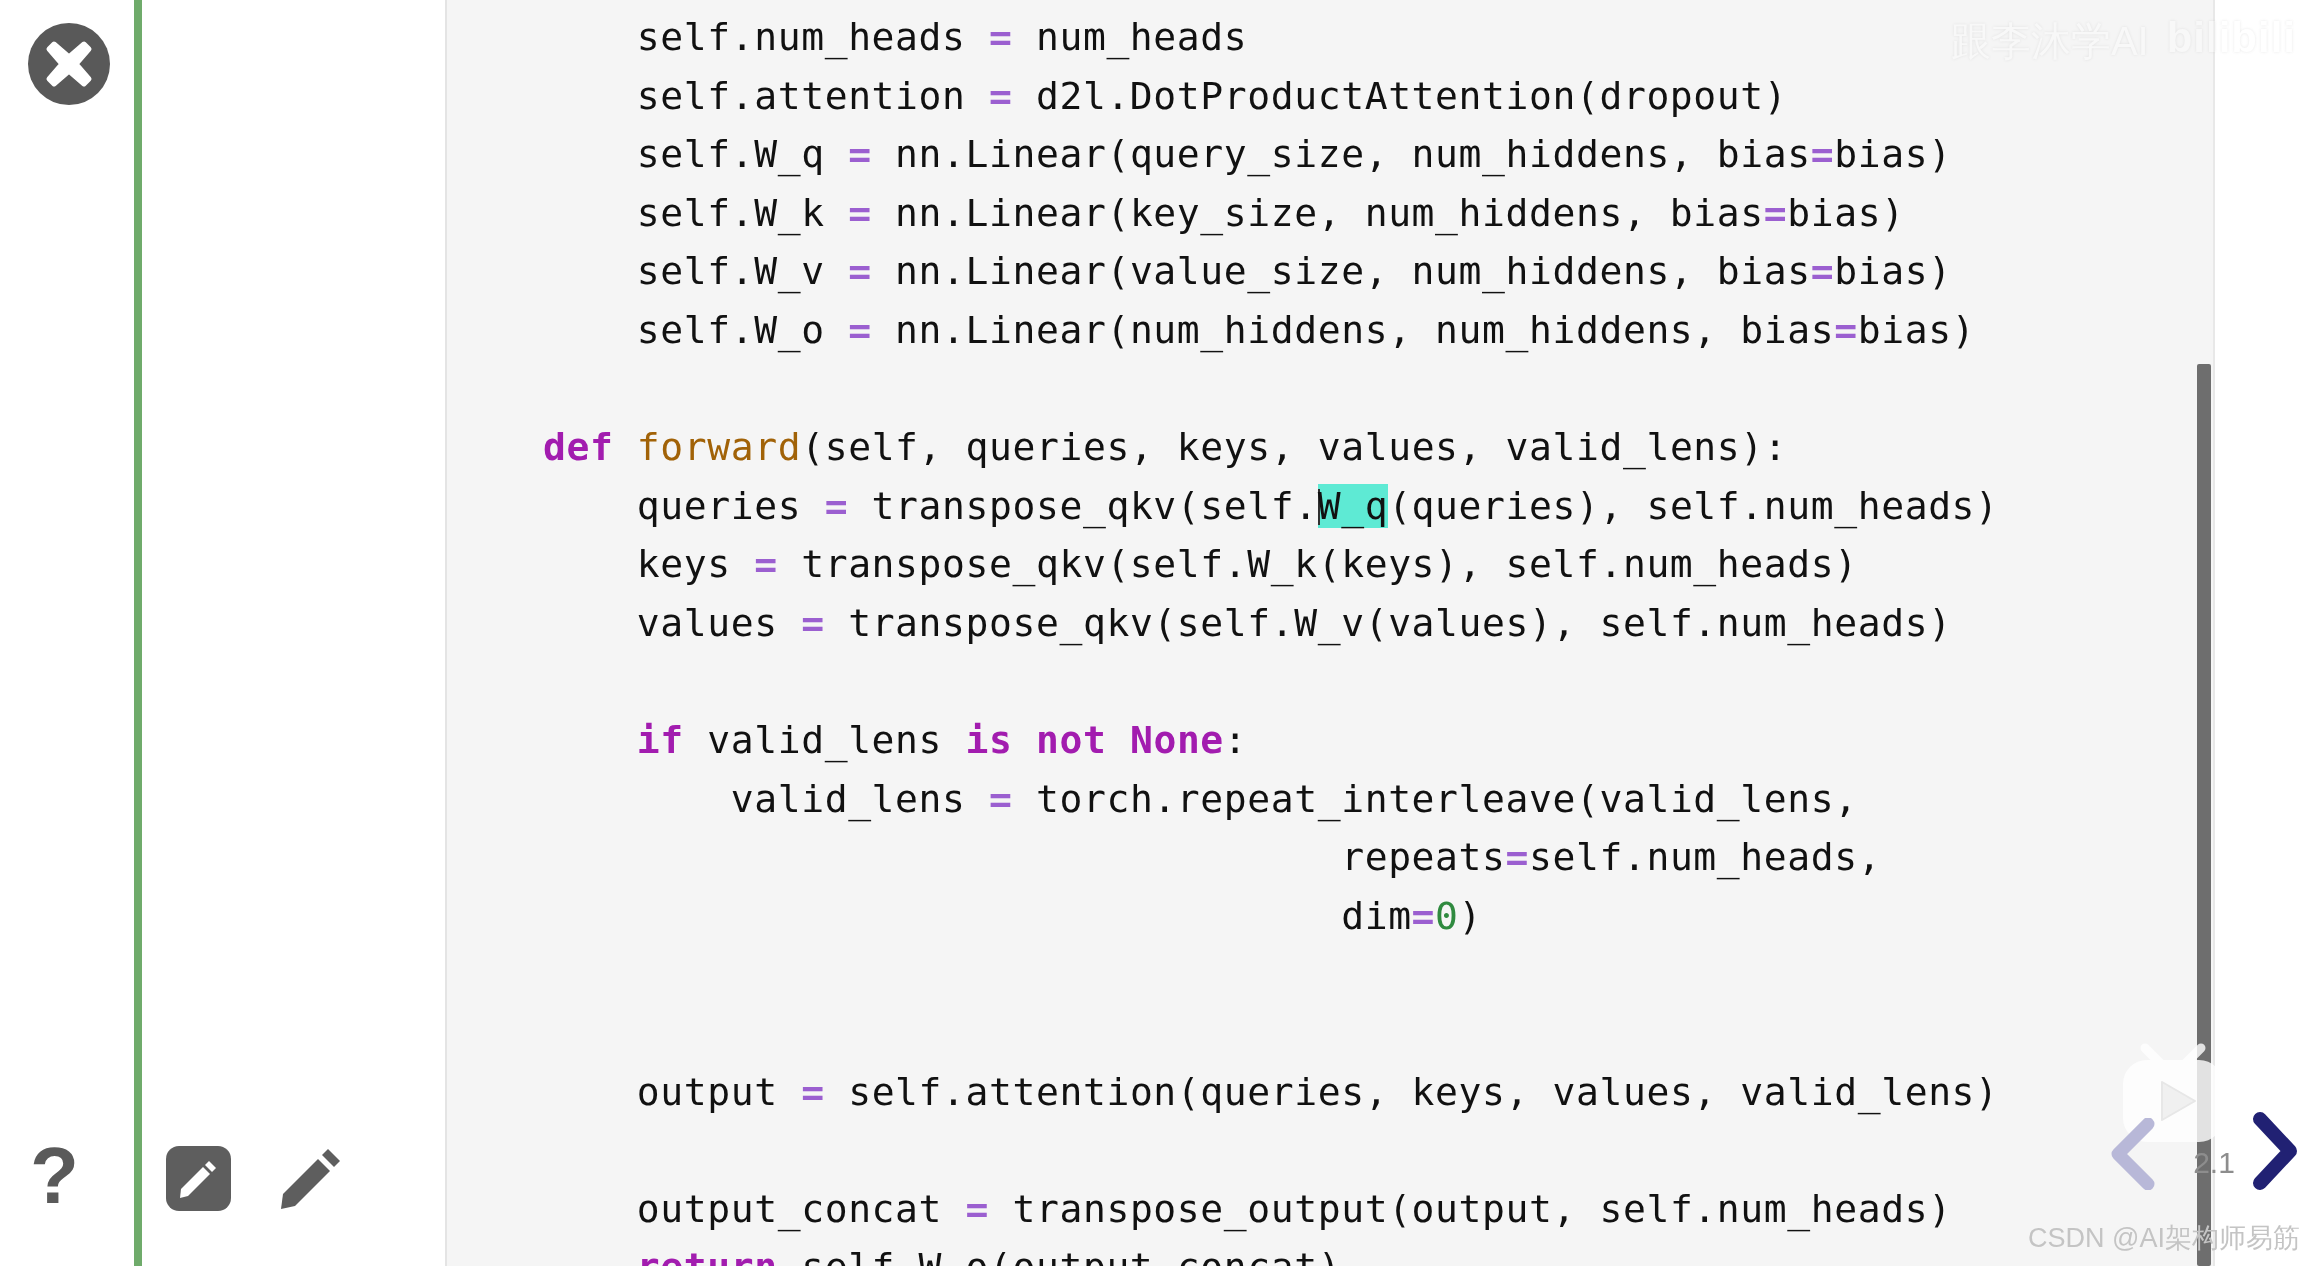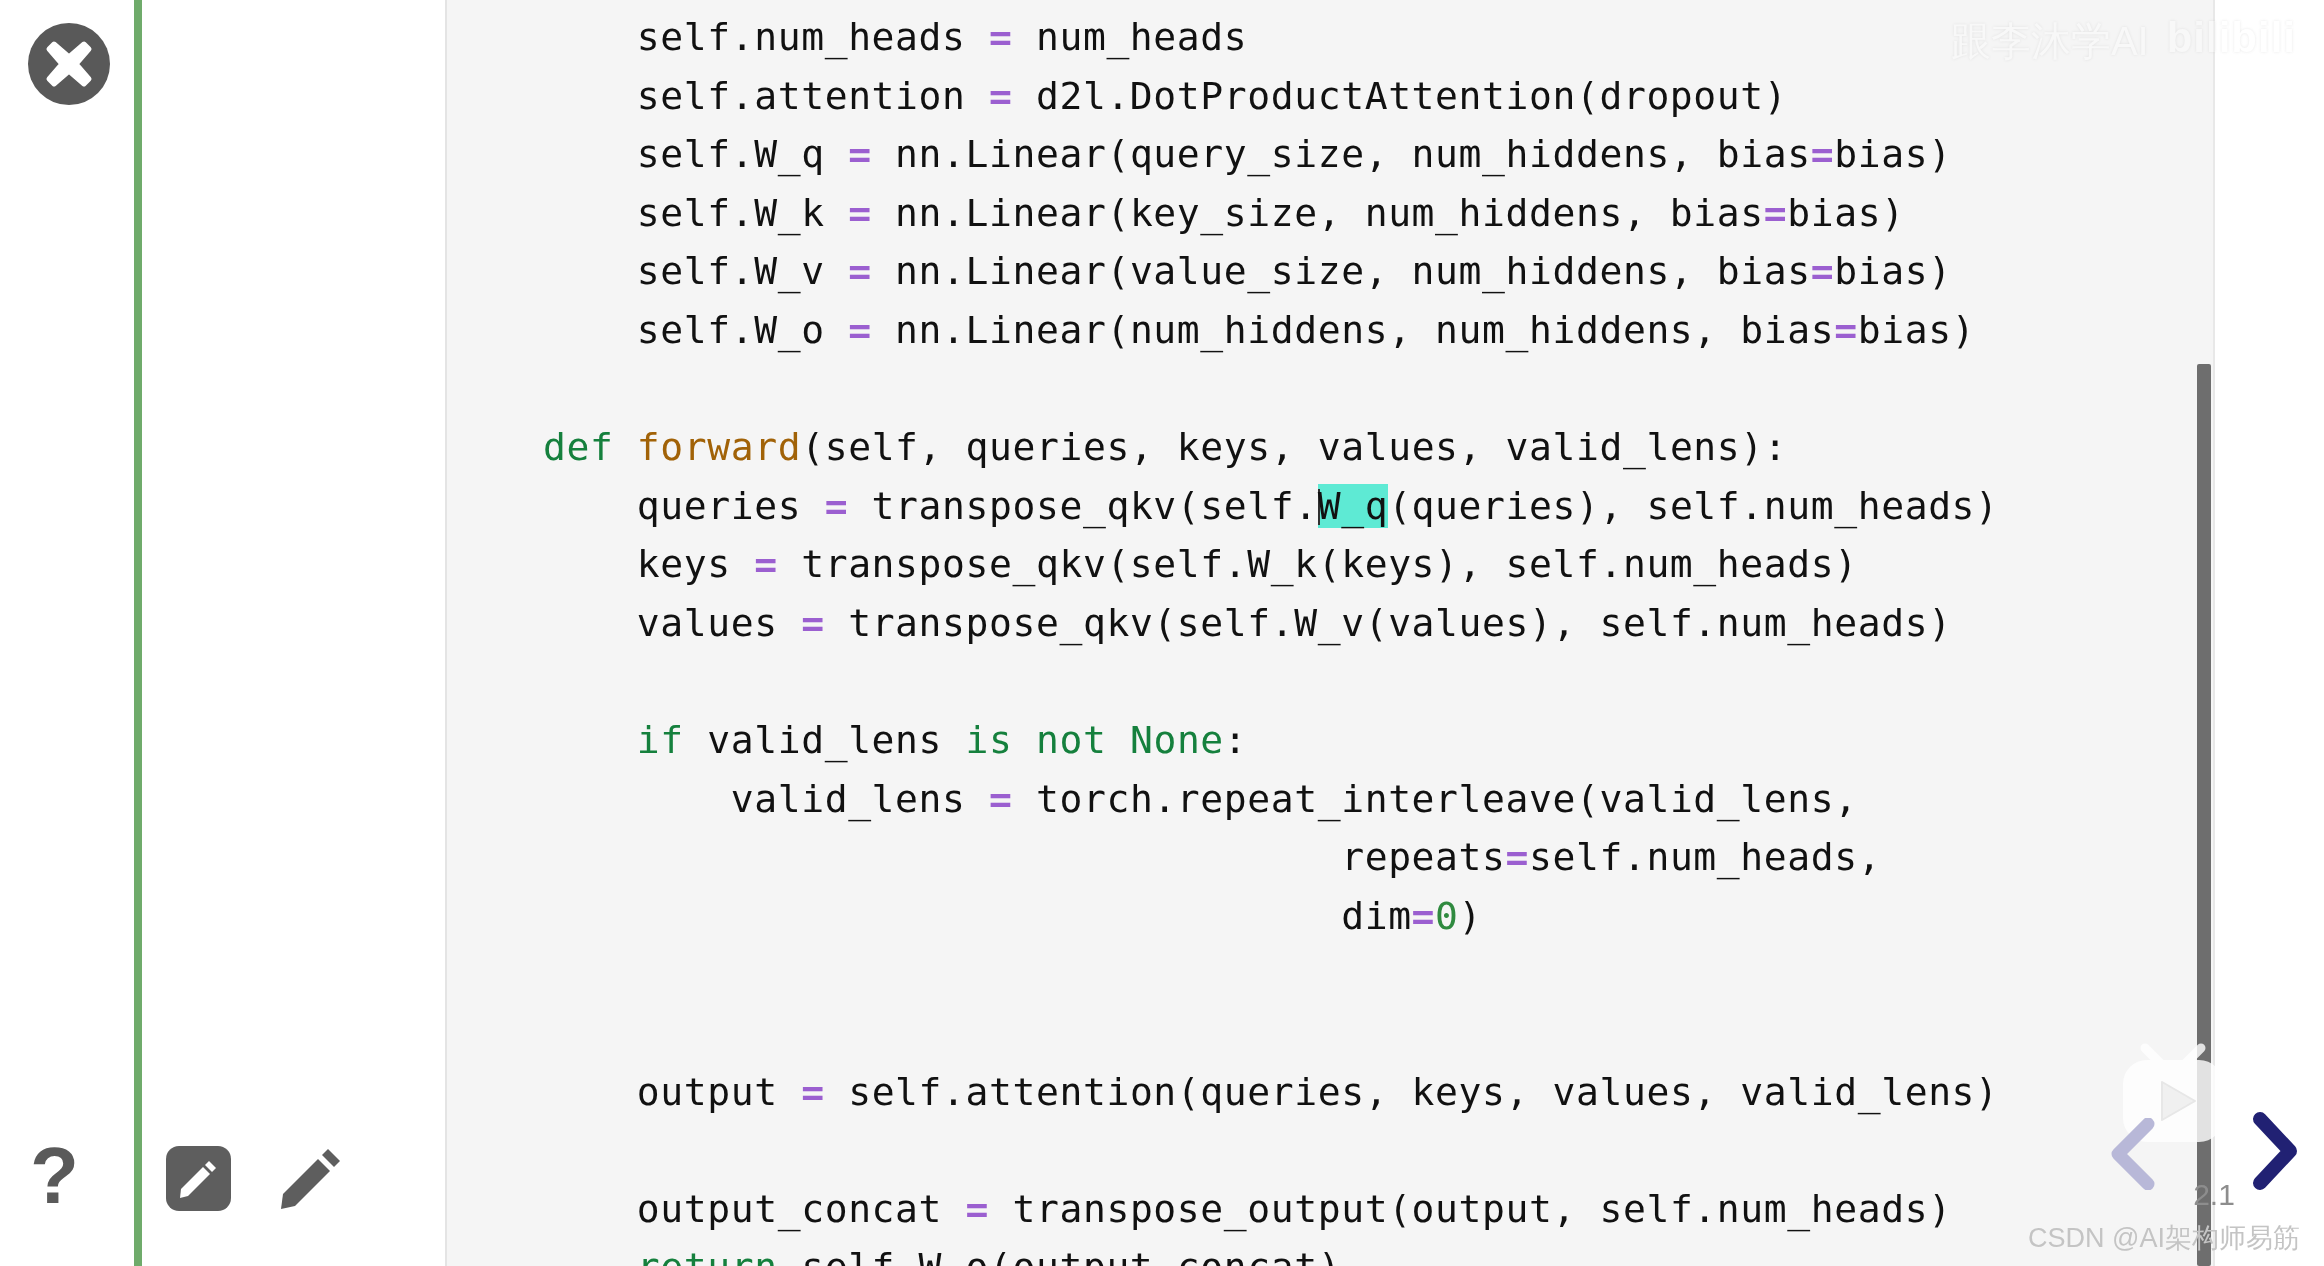--- a/index.html
+++ b/index.html
@@ -113,21 +113,21 @@
     font-family: "DejaVu Sans Mono", "Liberation Mono", monospace;
     font-size: 38px;
     letter-spacing: 0.6px;
     color: #111111;
     white-space: pre;
     padding-left: 2px;
     overflow: hidden;
   }
   .code-line.blank { color: transparent; }
 
-  .tok-kw      { color: #15803d; font-weight: normal; }
+  .tok-kw      { color: #a21caf; font-weight: bold; }
   .tok-fn      { color: #a16207; font-weight: normal; }
   .tok-op      { color: #9b5fd0; font-weight: bold; }
   .tok-num     { color: #2f8a3f; }
   .tok-plain   { color: #111111; }
   .tok-sel     { background: #5eead4; }
   .caret {
     display: inline-block;
     width: 0;
     border-left: 2px solid #303030;
     height: 36px;
@@ -220,21 +220,20 @@
   #page-indicator {
     position: absolute;
     left: 2179px;
     top: 1146px;
     width: 70px;
     text-align: center;
     color: #8d8d8d;
     font-size: 30px;
     font-family: "Liberation Sans", sans-serif;
     user-select: none;
-    margin-top: 32px;
   }
 
   #watermark-bottom {
     position: absolute;
     right: 24px;
     bottom: 10px;
     color: #c4c4c4;
     font-size: 27px;
     font-family: "Liberation Sans", sans-serif;
     white-space: nowrap;

